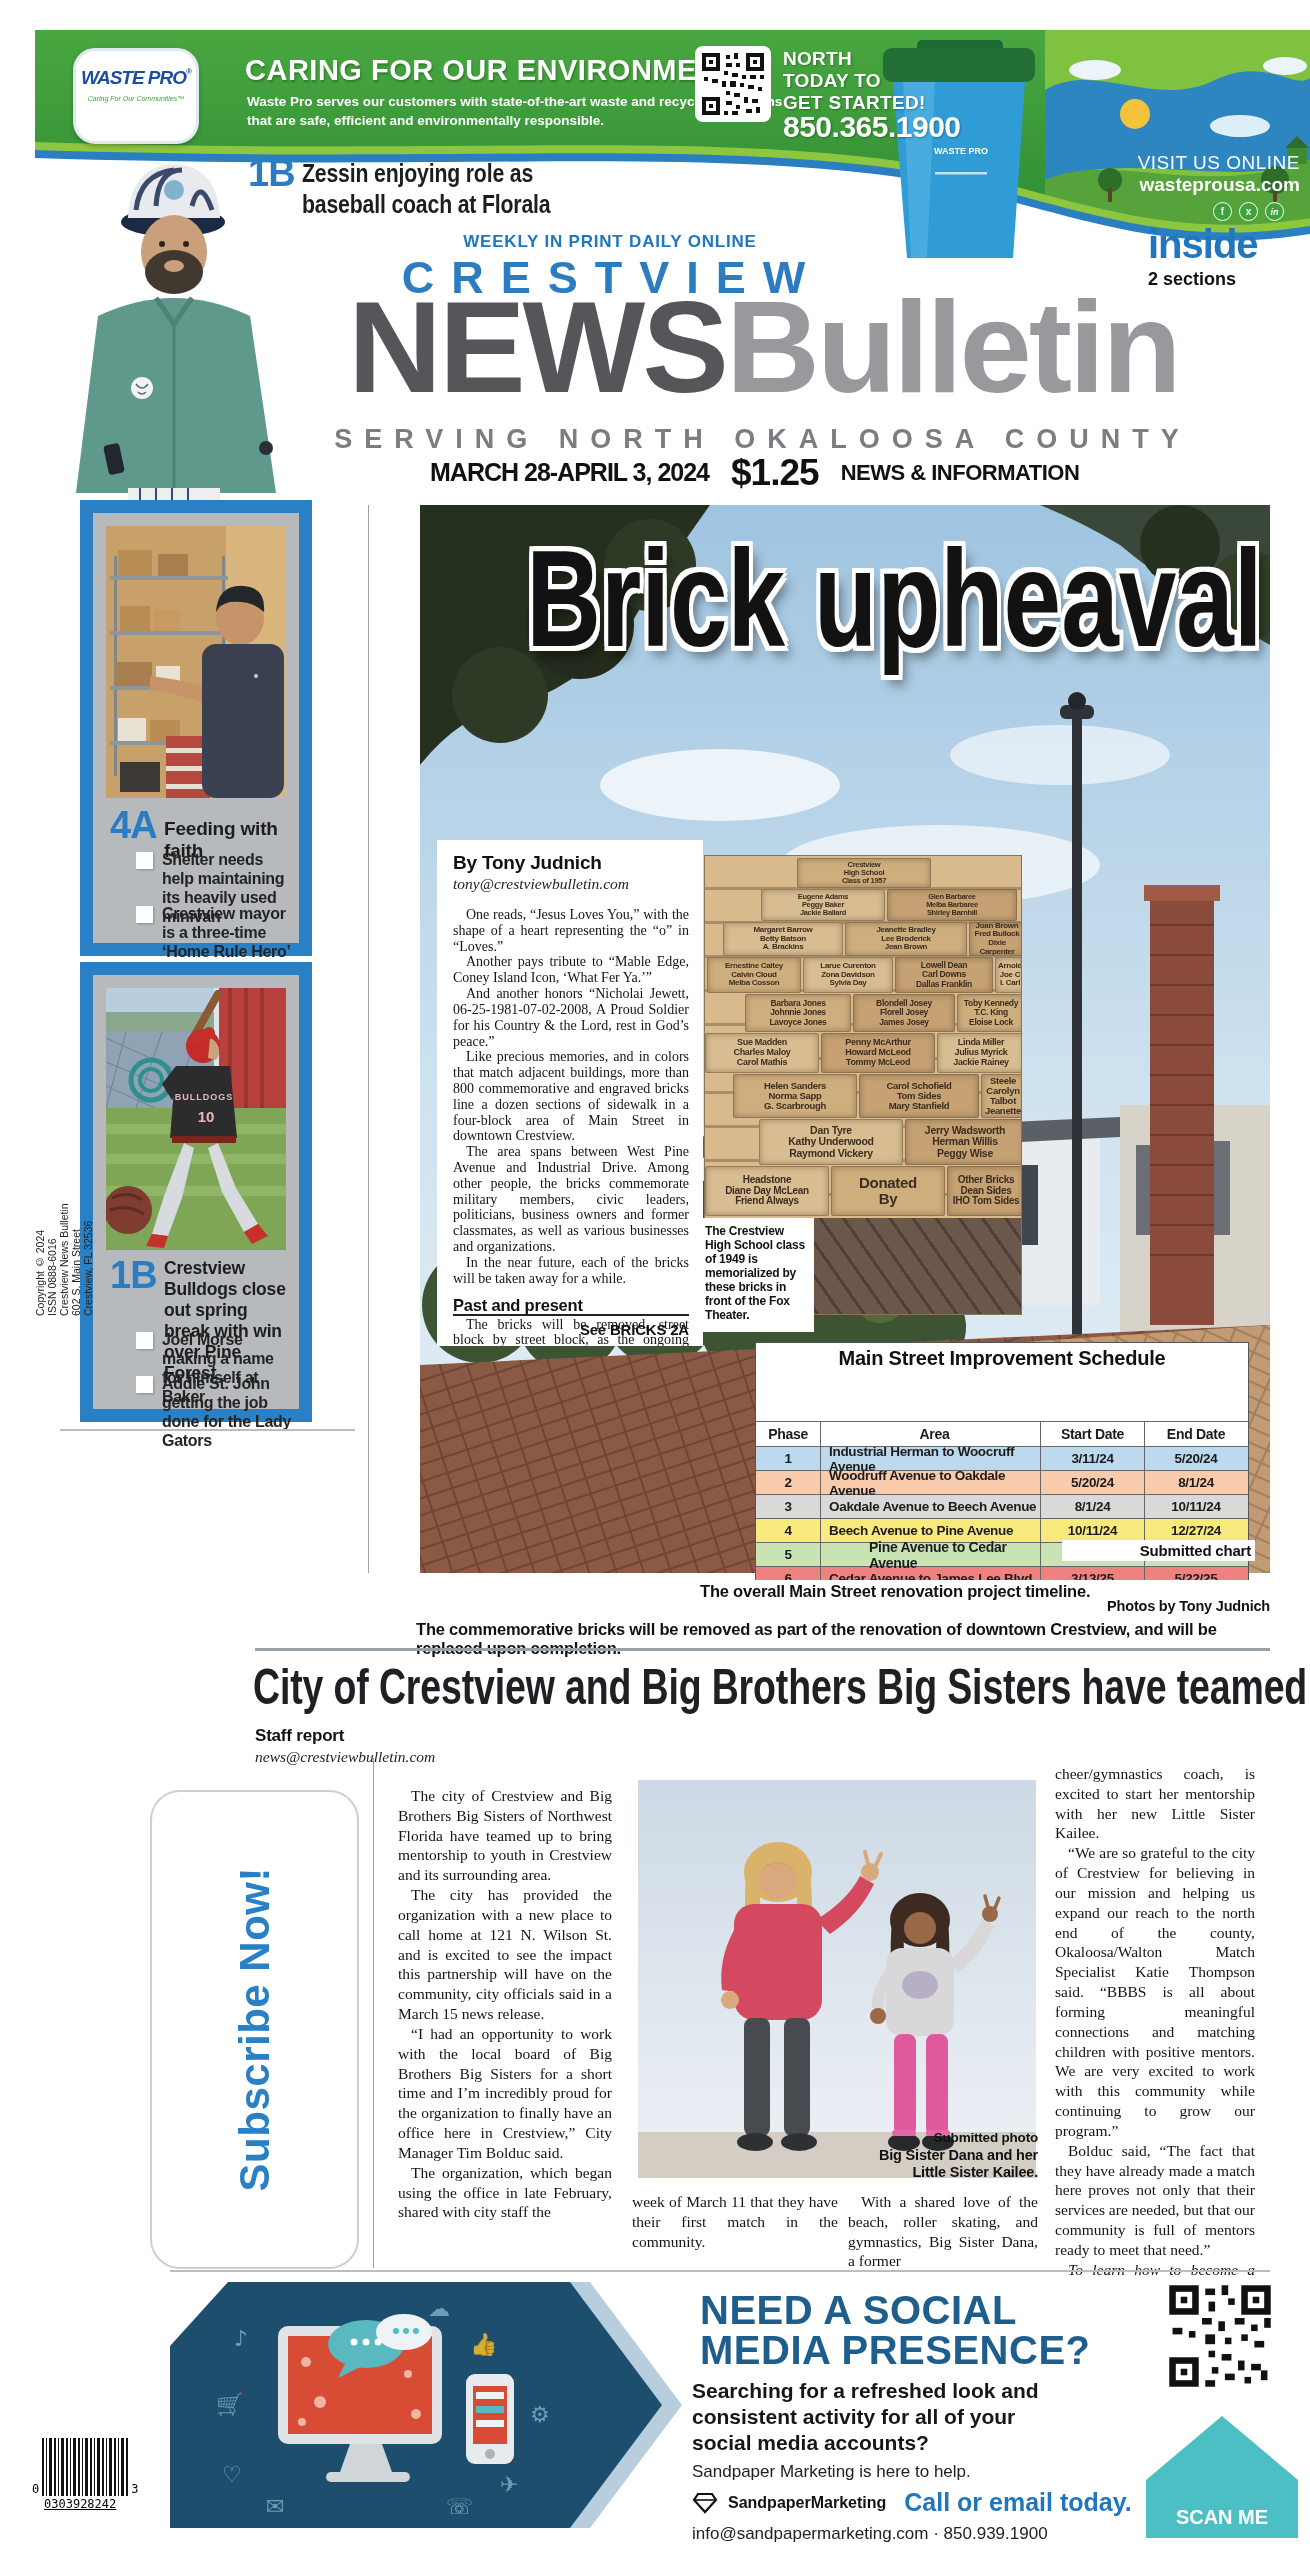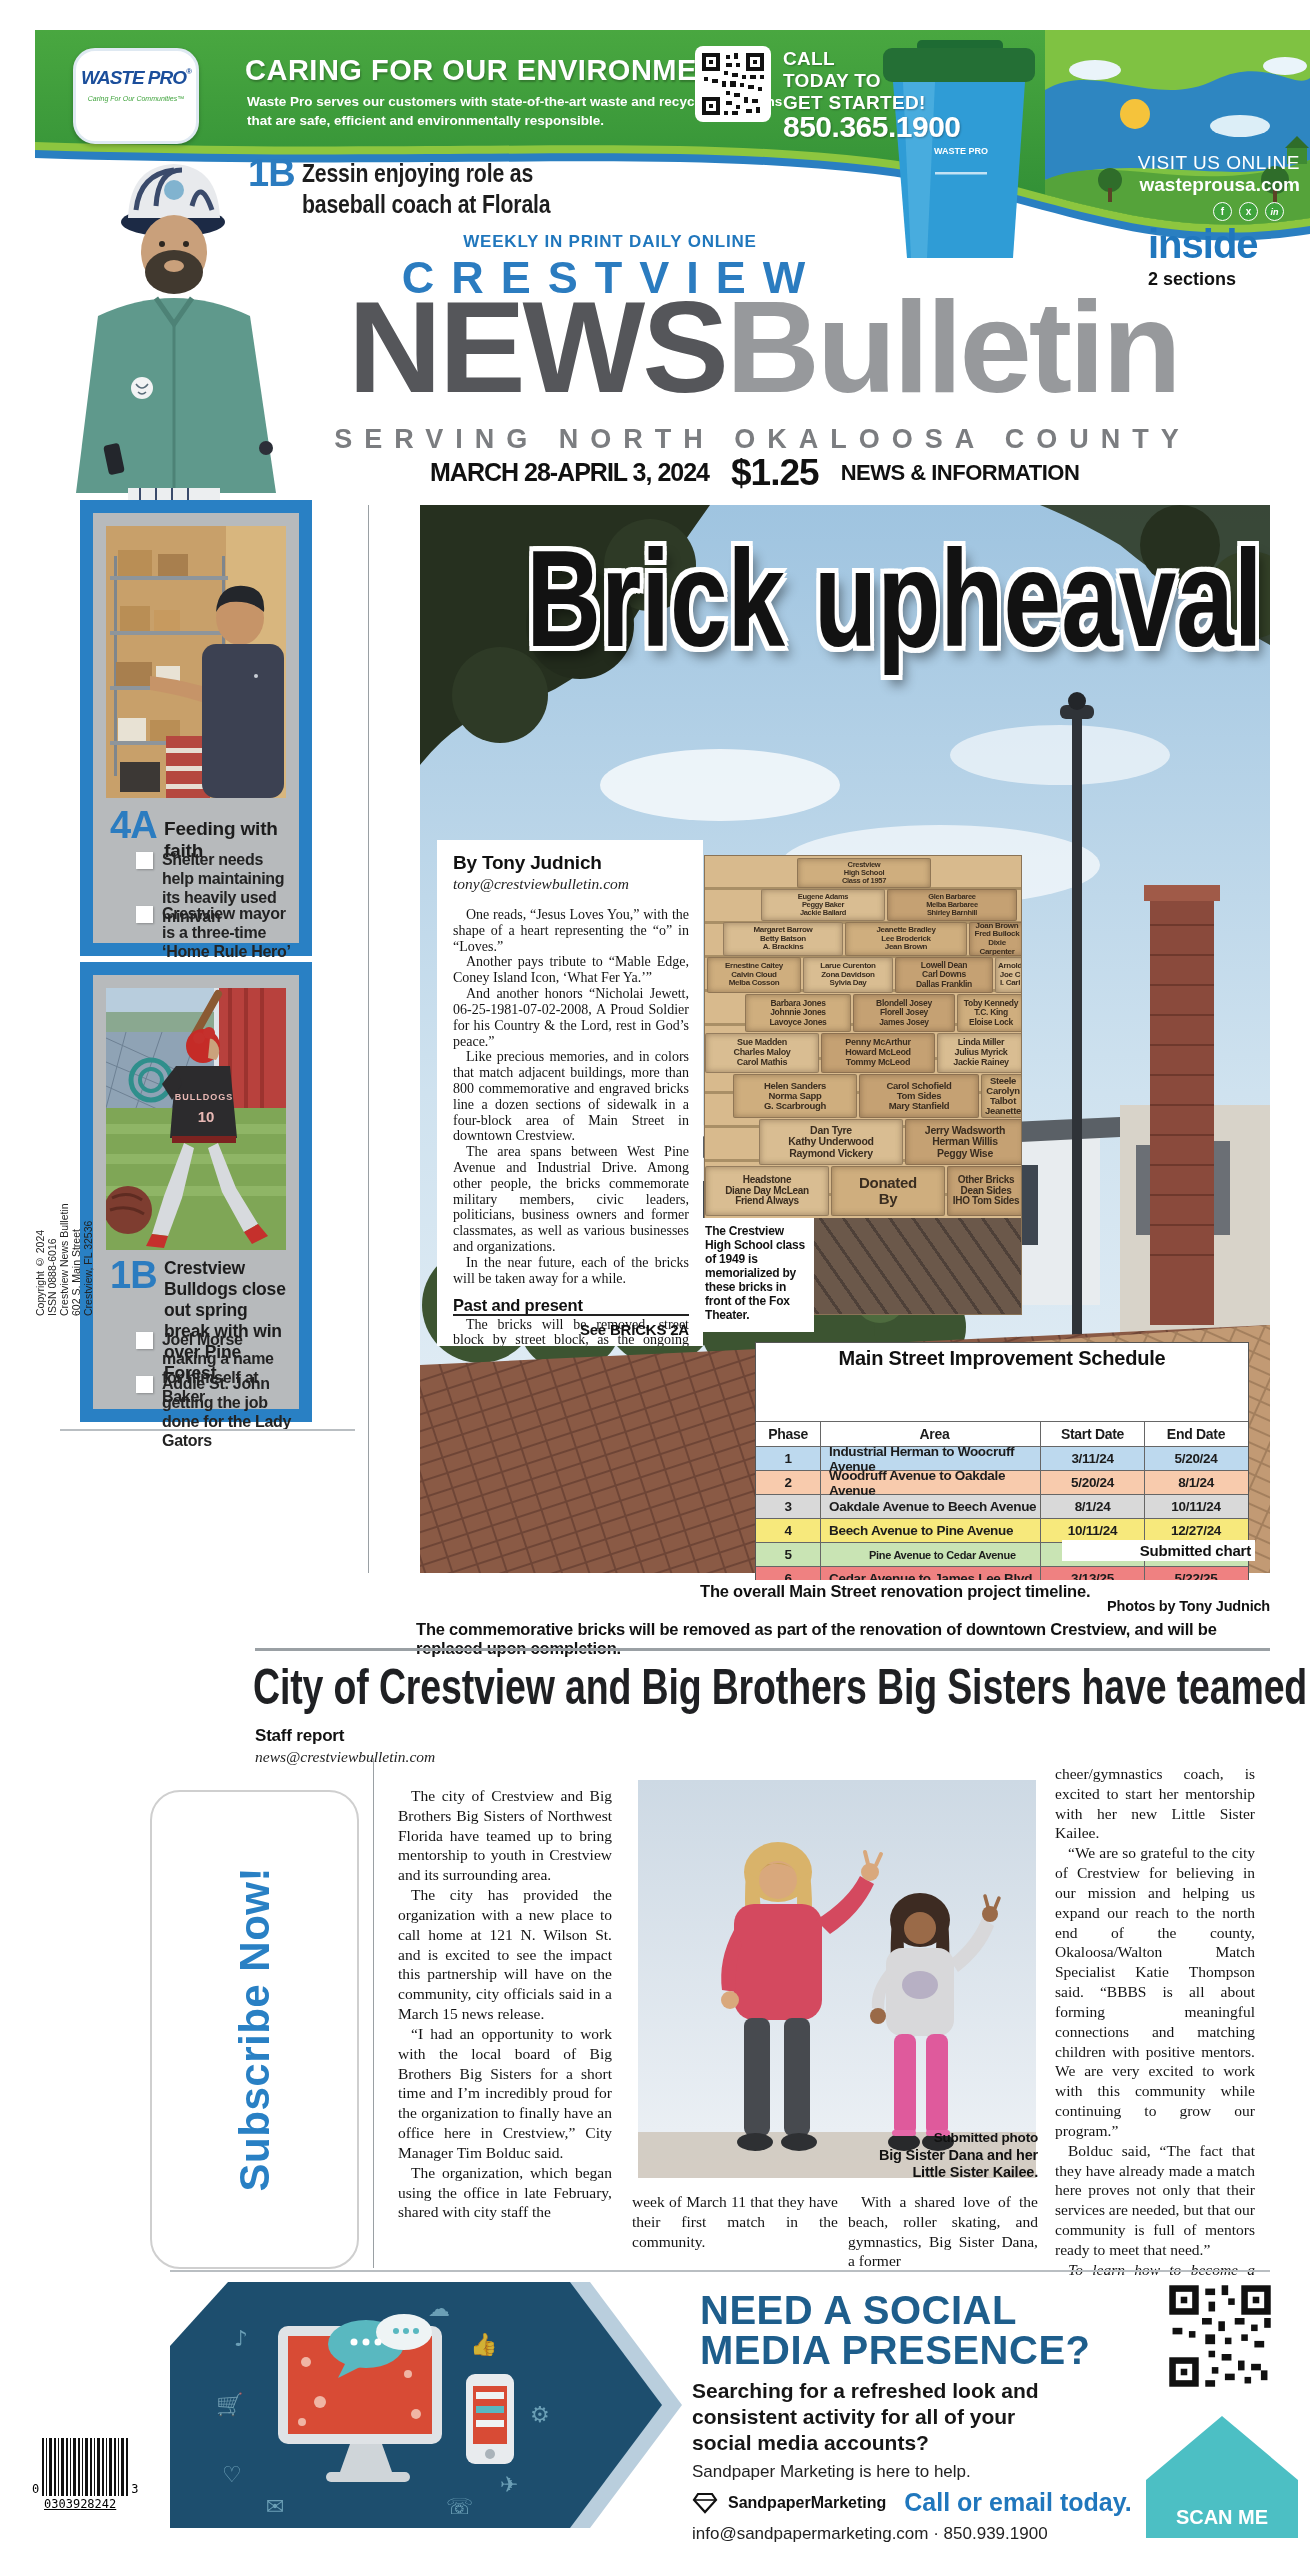--- a/index.html
+++ b/index.html
@@ -145,21 +145,21 @@
             <rect x="13" y="25" width="3" height="2"></rect>
             <rect x="18" y="27" width="2" height="2"></rect>
           <rect x="23" y="29" width="3" height="2"></rect>
             <rect x="28" y="28" width="2" height="3"></rect>
             <rect x="12" y="30" width="2" height="2"></rect>
             <rect x="16" y="30" width="3" height="2"></rect>
         </g>
       </svg>
     </div>
     <div class="abs white" style="left:748px;top:18px;font-weight:bold;font-size:19px;line-height:22px;letter-spacing:.3px;text-shadow:1px 1px 2px rgba(0,0,0,.3);">
-      <div>CALL</div>
+      <div>NORTH</div>
       <div>TODAY TO</div>
       <div>GET STARTED!</div>
       <div style="font-size:30px;margin-top:2px;letter-spacing:-0.5px;">850.365.1900</div>
     </div>
     <div class="abs white" style="left:1075px;top:122px;width:190px;text-align:right;">
       <div style="font-size:19px;font-weight:normal;letter-spacing:.5px;">VISIT US ONLINE</div>
       <div style="font-size:19px;font-weight:bold;">wasteprousa.com</div>
     </div>
     <div class="abs" style="left:1178px;top:172px;display:flex;gap:7px;">
       <div style="width:17px;height:17px;border-radius:50%;background:#3fa33c;border:1px solid #fff;color:#fff;font-size:10px;font-weight:bold;display:flex;align-items:center;justify-content:center;">f</div>
@@ -535,21 +535,21 @@
       <div class="scell c-end" style="font-size:13.5px;">10/11/24</div>
     </div>
     <div class="srow" style="height: 23px; background-color: rgb(247, 233, 124);">
       <div class="scell c-phase" style="font-size:13.5px;">4</div>
       <div class="scell c-area" style="font-size:13.5px;">Beech Avenue to Pine Avenue</div>
       <div class="scell c-start" style="font-size:13.5px;">10/11/24</div>
       <div class="scell c-end" style="font-size:13.5px;">12/27/24</div>
     </div>
     <div class="srow" style="height: 23px; background-color: rgb(201, 228, 180);">
       <div class="scell c-phase" style="font-size:13.5px;">5</div>
-      <div class="scell c-area" style="font-size:11px;padding-left:48px;">Pine Avenue to Cedar Avenue</div>
+      <div class="scell c-area" style="font-size:14px;padding-left:48px;">Pine Avenue to Cedar Avenue</div>
       <div class="scell c-start" style="font-size:13.5px;">12/27/24</div>
       <div class="scell c-end" style="font-size:13.5px;">3/13/25</div>
     </div>
     <div class="srow" style="height: 23px; background-color: rgb(239, 129, 129);">
       <div class="scell c-phase" style="font-size:13.5px;">6</div>
       <div class="scell c-area" style="font-size:13.5px;">Cedar Avenue to James Lee Blvd</div>
       <div class="scell c-start" style="font-size:13.5px;">3/13/25</div>
       <div class="scell c-end" style="font-size:13.5px;">5/22/25</div>
     </div>
   </div>

